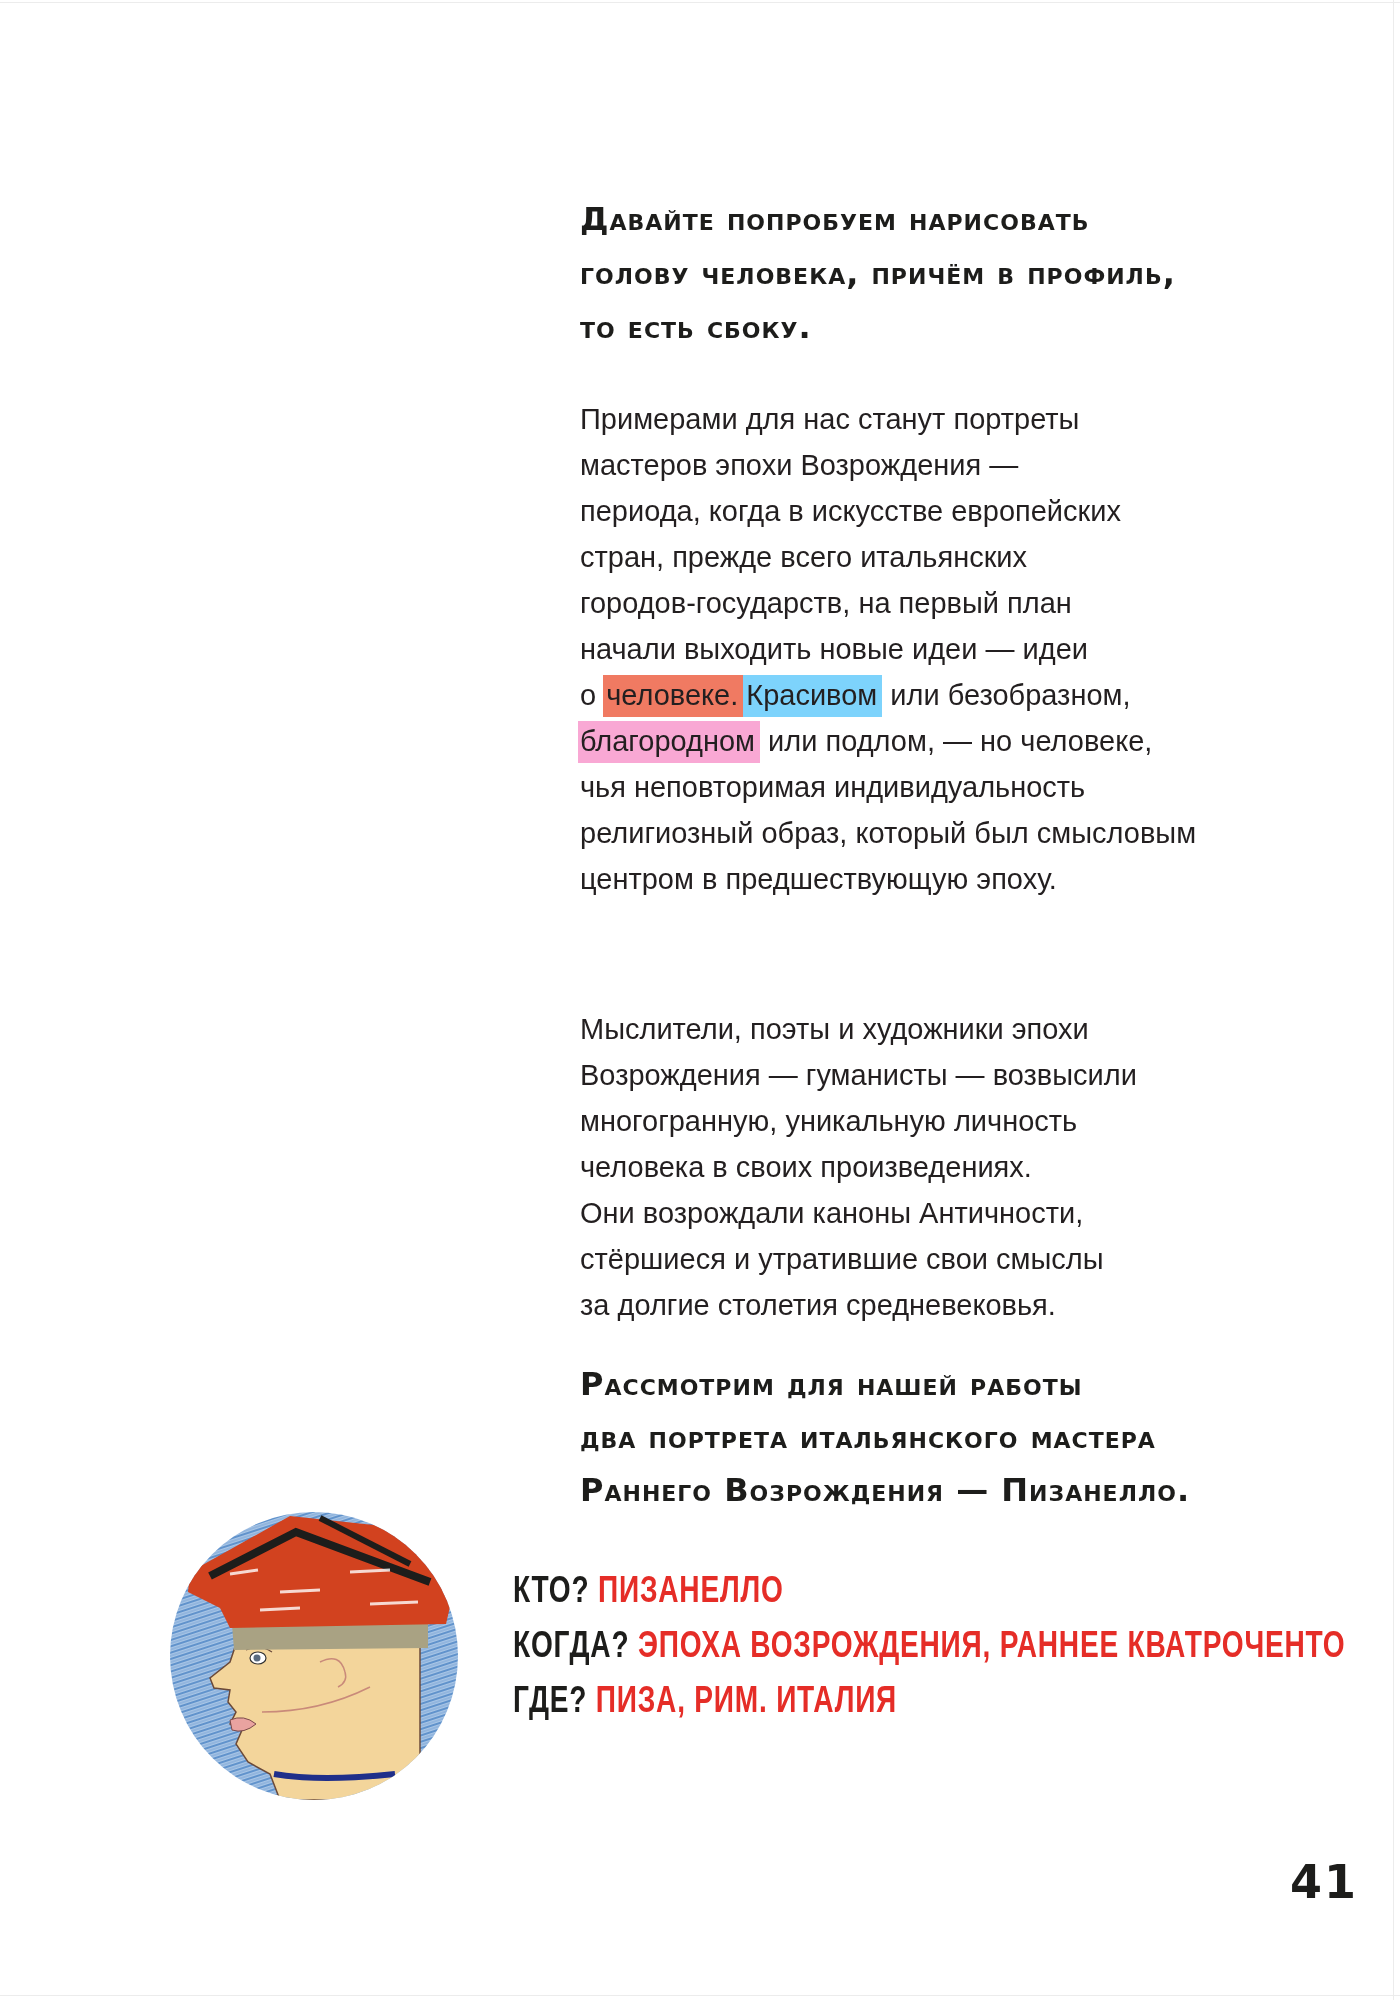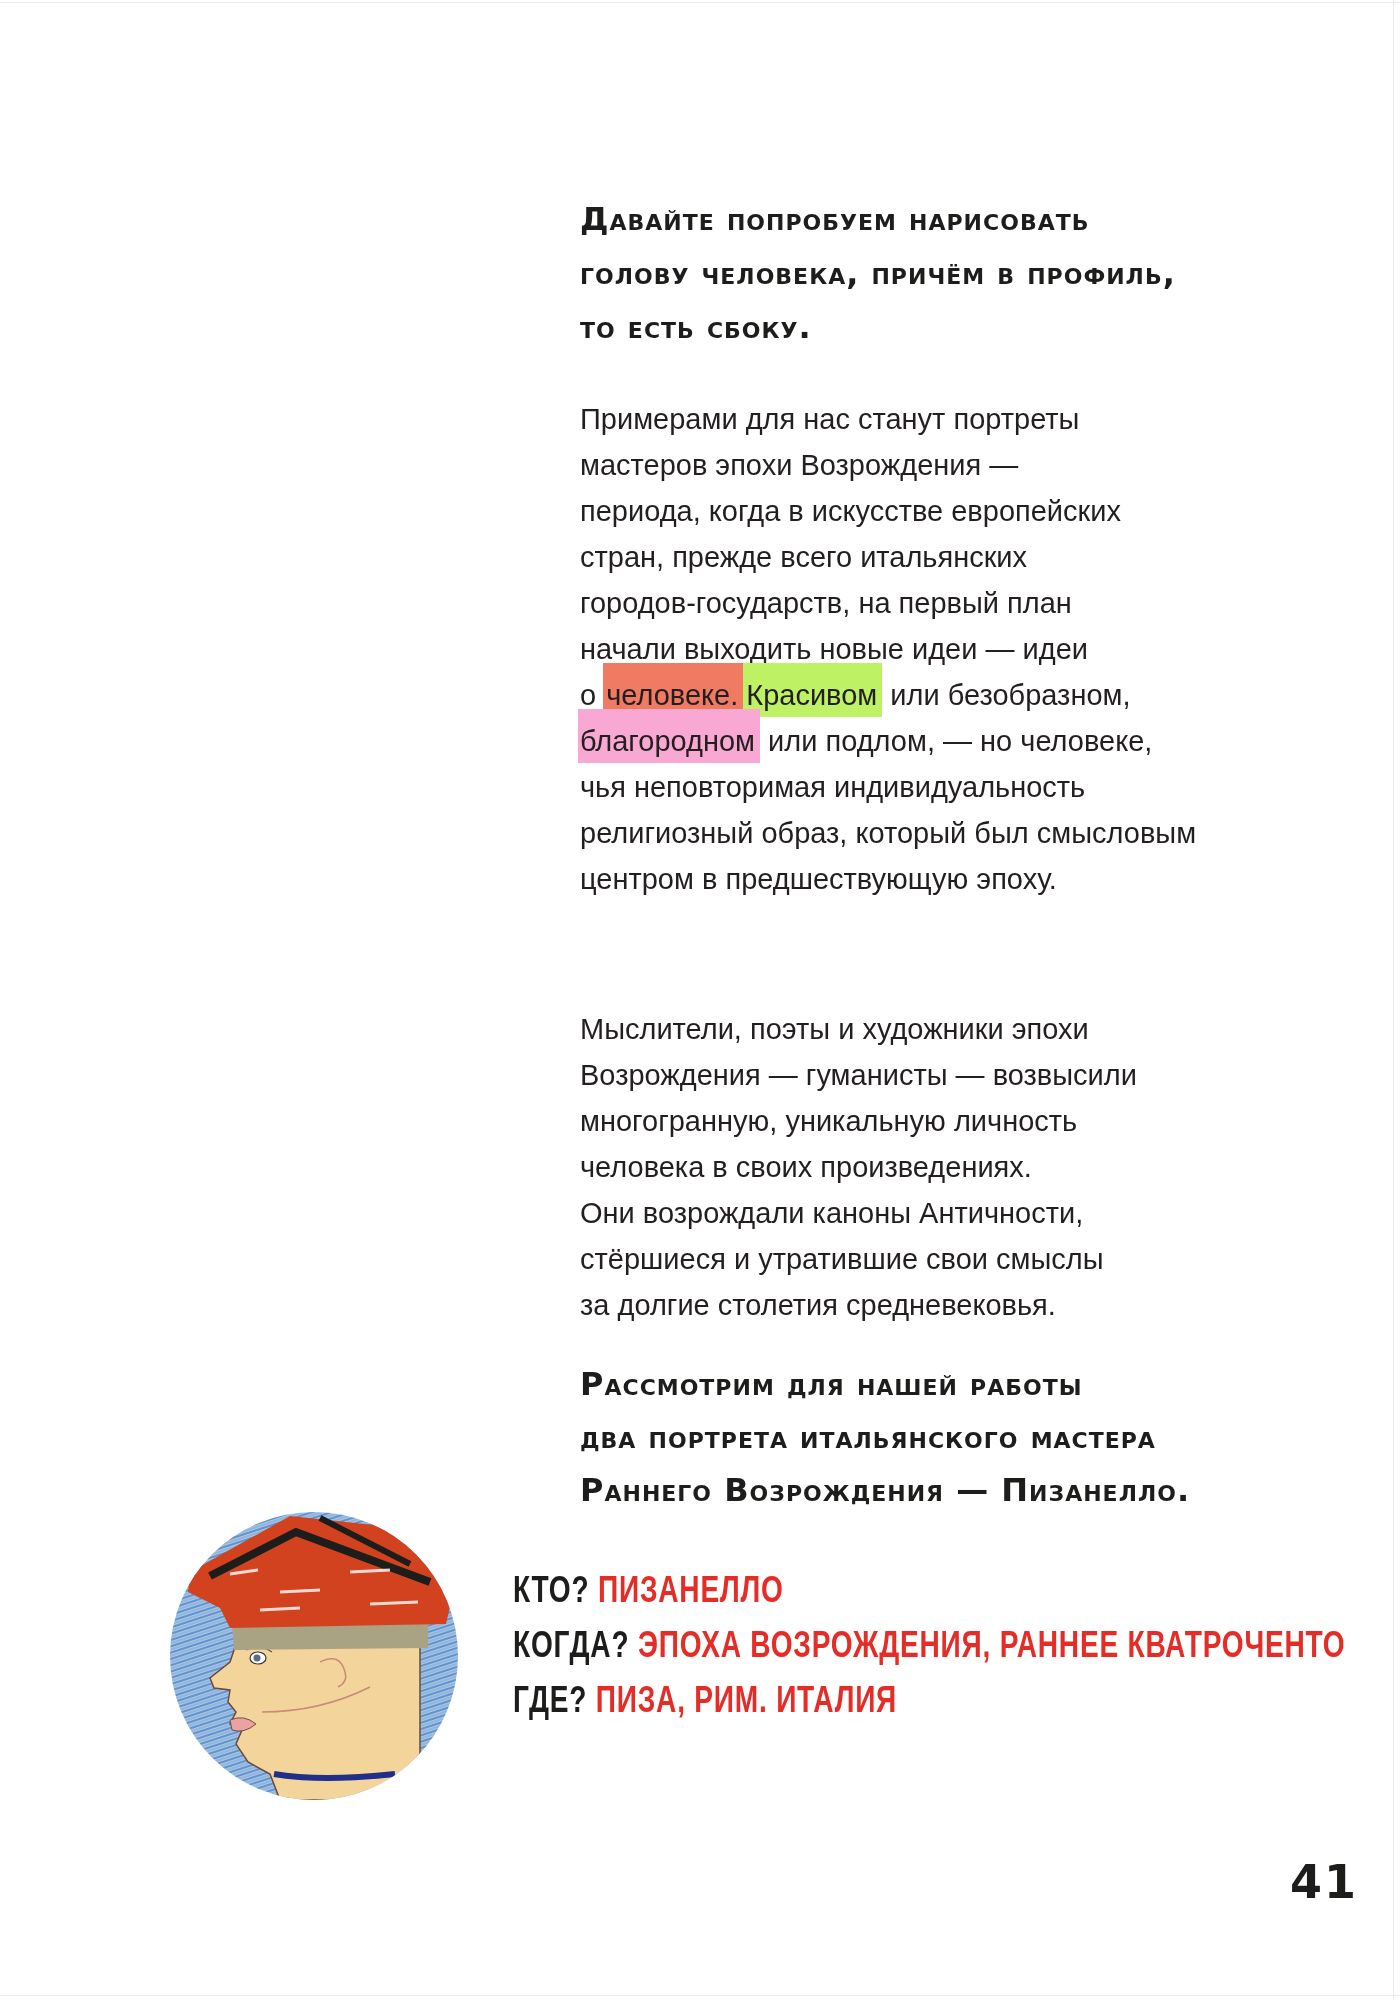--- a/index.html
+++ b/index.html
@@ -24,23 +24,23 @@
   .heading1 .line, .heading2 .line { white-space: nowrap; display: block; }
 
   .body-text {
     position: absolute; left: 580px;
     font-family: "Liberation Sans", sans-serif;
     font-size: 29px; line-height: 46px; color: #231f20;
   }
   .para1 { top: 396px; }
   .para2 { top: 1006px; }
   .body-text .line { white-space: nowrap; display: block; height: 46px; }
-  .hl { padding: 16px 5px 6px 3px; margin-left: -1px; }
+  .hl { padding: 4px 5px 6px 3px; margin-left: -1px; }
   .hl-salmon { background: #f07a62; }
-  .hl-yellow { background: #bef264; margin-left: 0; margin-top: 8px; }
+  .hl-yellow { background: #7dd3fc; margin-left: 0; margin-top: 8px; }
   .hl-blue { background: #f9a8d4; padding-left: 2px; margin-left: -2px; }
 
   .info {
     position: absolute; left: 513px; top: 1562px;
     font-family: "Liberation Sans", sans-serif;
     font-weight: bold; font-size: 36px; line-height: 55px;
     transform: scaleX(0.78); transform-origin: left top;
     letter-spacing: 1px;
   }
   .info .row { white-space: nowrap; display: block; }

